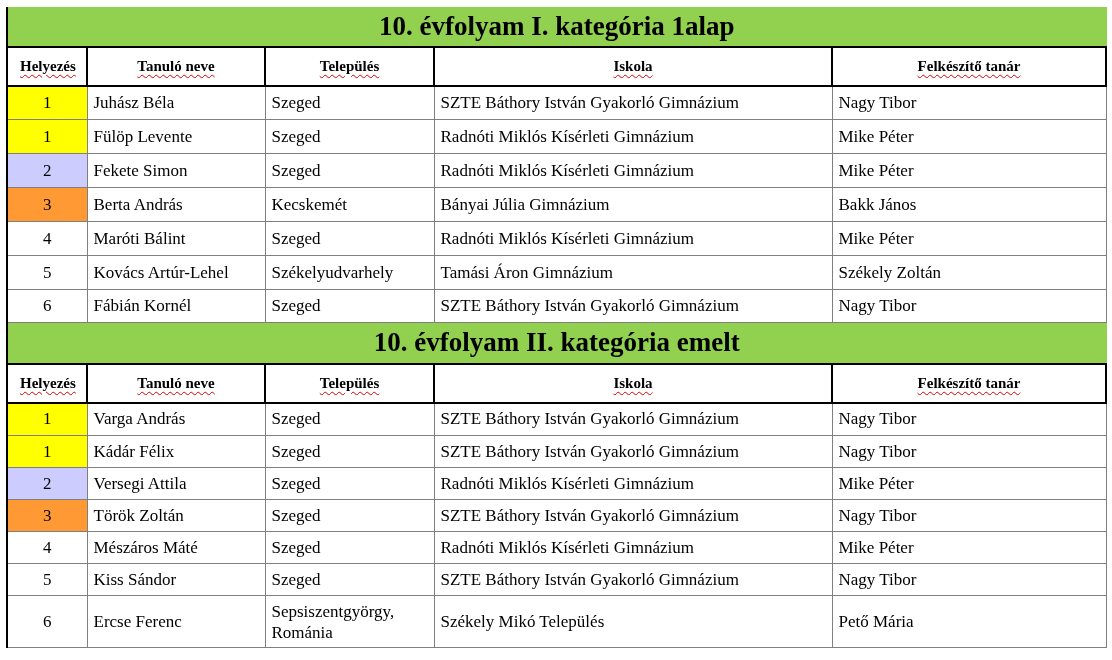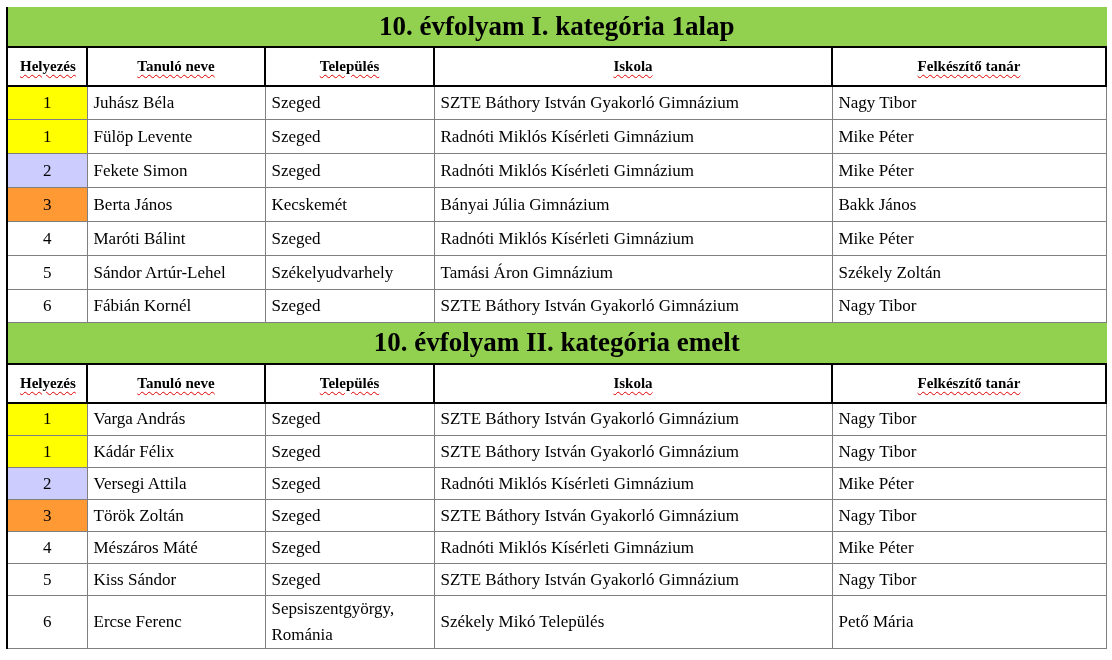--- a/index.html
+++ b/index.html
@@ -10,21 +10,21 @@
   td, th { border:1px solid #7f7f7f; padding:0 6px; font-size:17px; font-weight:normal;
            white-space:nowrap; overflow:hidden; vertical-align:middle; }
   .title td { background:#92d050; text-align:center; font-weight:bold; font-size:27px;
               border:1px solid #92d050; border-left:2px solid #000; padding:0; }
   .hdr th { font-weight:bold; font-size:15px; border:2px solid #000; height:37px; }
   .hdr th.l { text-align:center; }
   .hdr th.c { }
   .hdr th.first { padding:0 12px; text-align:center; }
   td.rank { text-align:center; border-left:2px solid #000; }
   .sq { text-decoration:underline wavy #e00000; text-decoration-thickness:1px; text-underline-offset:3px; }
-  .wrap { white-space:normal; line-height:26px; }
+  .wrap { white-space:normal; line-height:21px; }
 </style>
 </head>
 <body>
 
 <div class="sheet">
   <table>
     <colgroup>
       <col style="width:80px">
         <col style="width:178px">
         <col style="width:169px">
@@ -58,35 +58,35 @@
         </tr>
         <tr style="height: 34px;">
           <td class="rank" style="background: rgb(204, 204, 255);">2</td>
           <td>Fekete Simon</td>
           <td>Szeged</td>
           <td>Radnóti Miklós Kísérleti Gimnázium</td>
           <td>Mike Péter</td>
         </tr>
         <tr style="height: 34px;">
           <td class="rank" style="background: rgb(255, 153, 51);">3</td>
-          <td>Berta János</td>
+          <td>Berta András</td>
           <td>Kecskemét</td>
           <td>Bányai Júlia Gimnázium</td>
           <td>Bakk János</td>
         </tr>
         <tr style="height: 34px;">
           <td class="rank">4</td>
           <td>Maróti Bálint</td>
           <td>Szeged</td>
           <td>Radnóti Miklós Kísérleti Gimnázium</td>
           <td>Mike Péter</td>
         </tr>
         <tr style="height: 34px;">
           <td class="rank">5</td>
-          <td>Sándor Artúr-Lehel</td>
+          <td>Kovács Artúr-Lehel</td>
           <td>Székelyudvarhely</td>
           <td>Tamási Áron Gimnázium</td>
           <td>Székely Zoltán</td>
         </tr>
         <tr style="height: 33px;">
           <td class="rank">6</td>
           <td>Fábián Kornél</td>
           <td>Szeged</td>
           <td>SZTE Báthory István Gyakorló Gimnázium</td>
           <td>Nagy Tibor</td>

